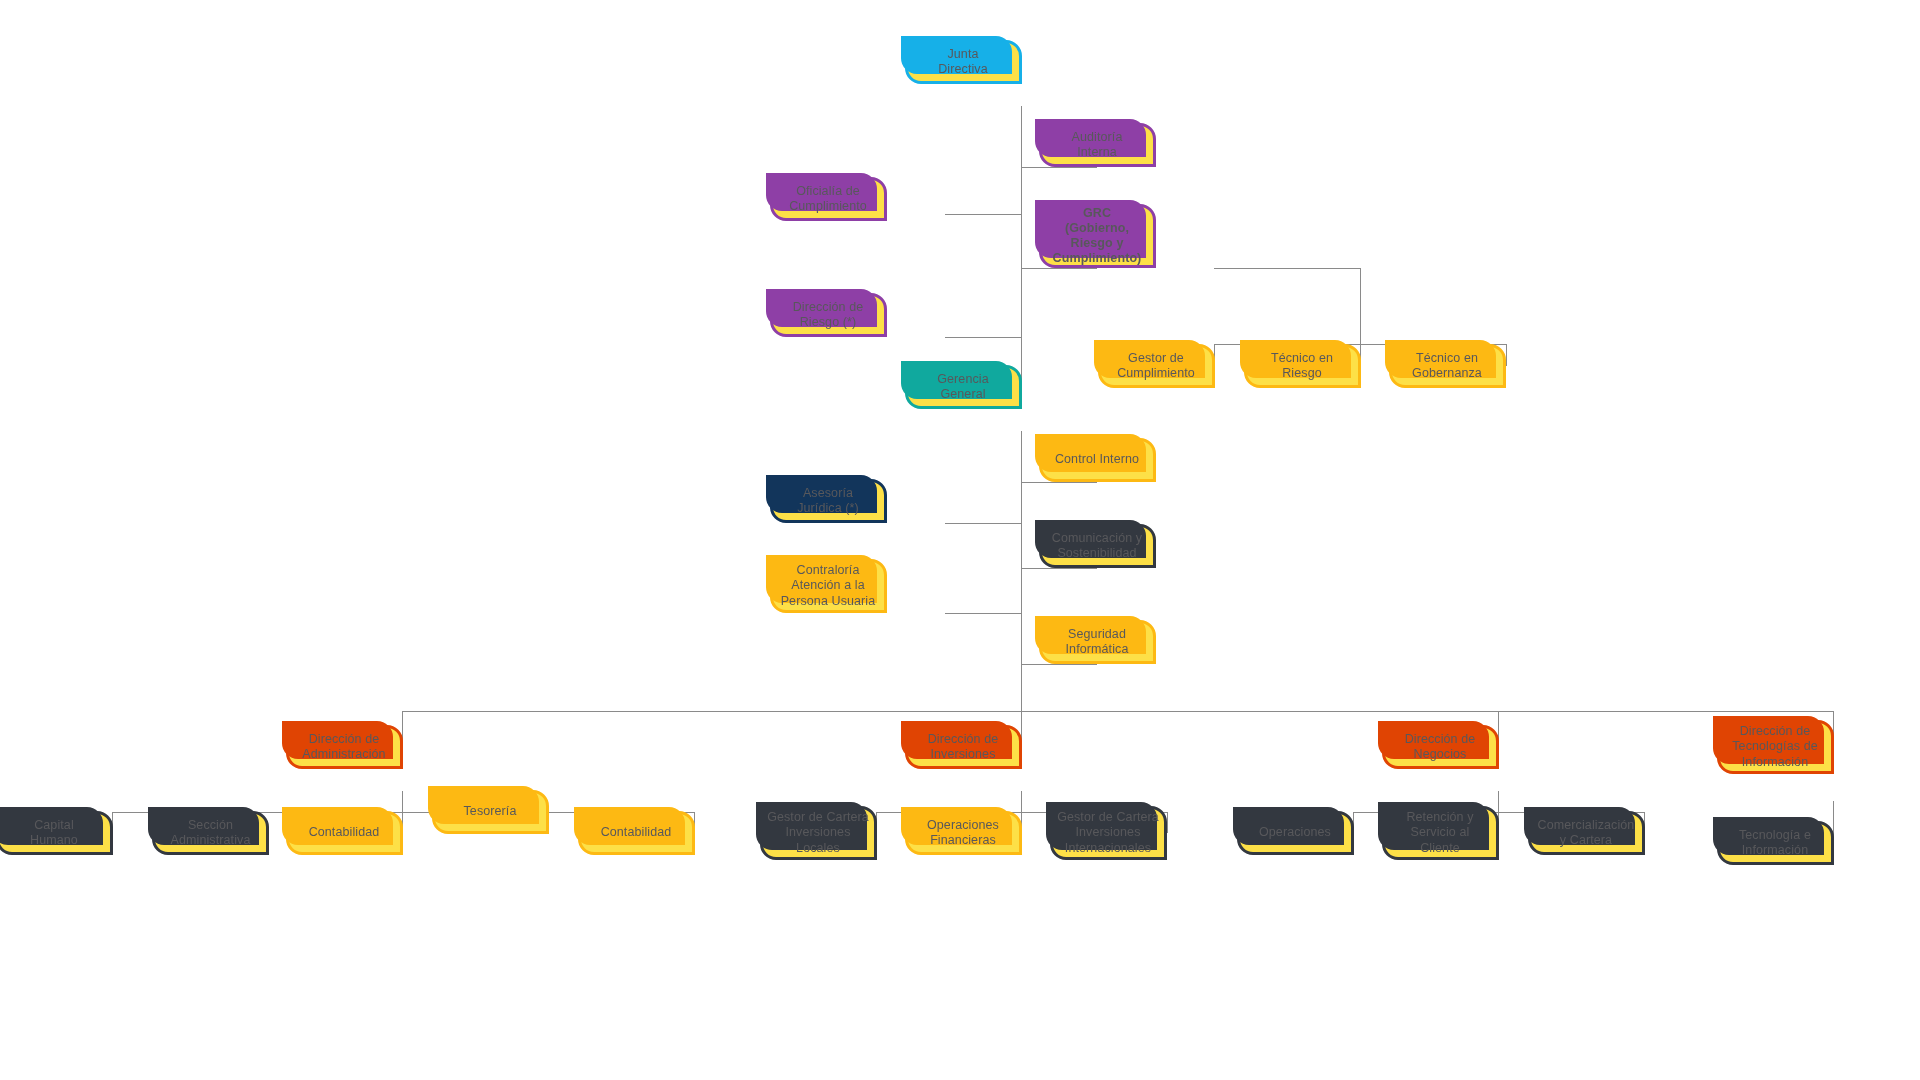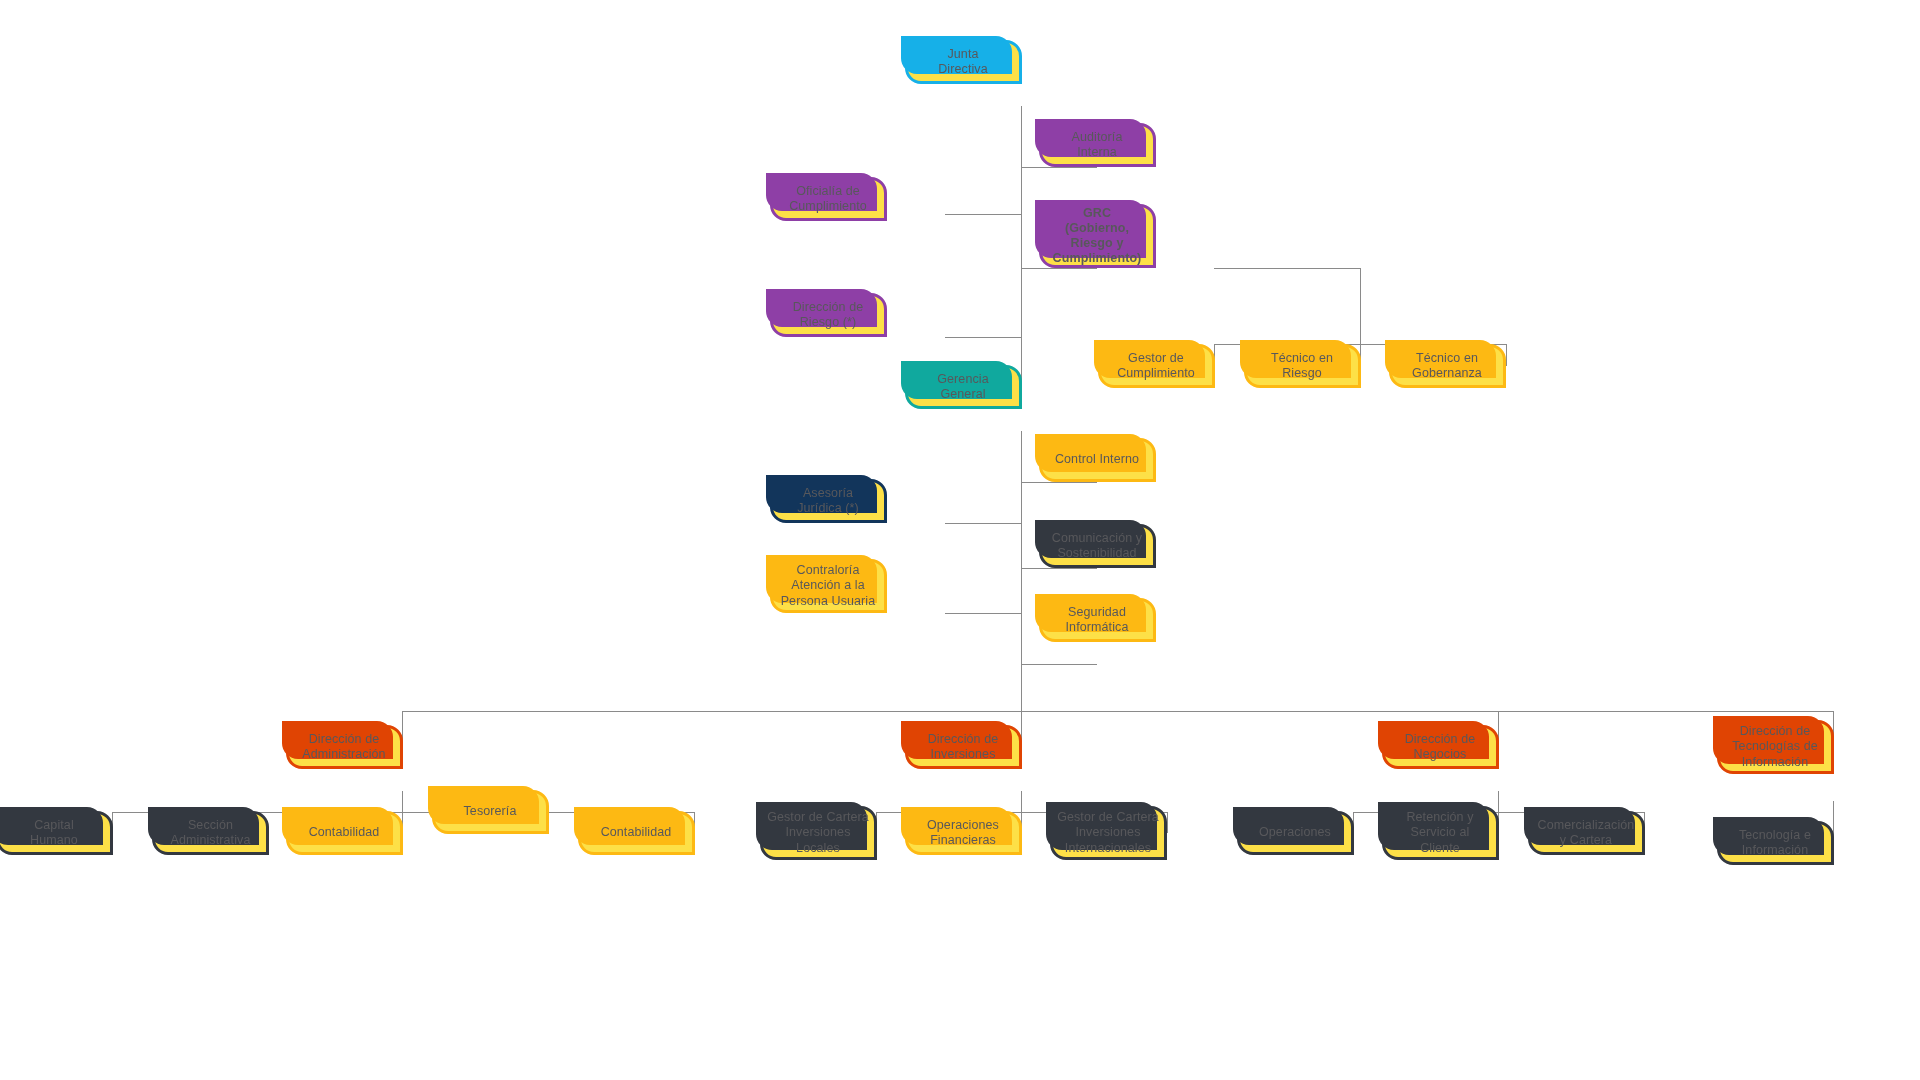--- a/index.html
+++ b/index.html
@@ -152,21 +152,21 @@
       </div>
       <div class="node c-area" style="left: 1038.5px; top: 524px; width: 117px; height: 44px;">
         <span>Comunicación y
 Sostenibilidad</span>
       </div>
       <div class="node c-encargado" style="left: 769.5px; top: 559px; width: 117px; height: 54px;">
         <span>Contraloría
 Atención a la
 Persona Usuaria</span>
       </div>
-      <div class="node c-encargado" style="left: 1038.5px; top: 598px; width: 117px; height: 44px; text-align: center;">
+      <div class="node c-encargado" style="left: 1038.5px; top: 620px; width: 117px; height: 44px; text-align: center;">
         <span>Seguridad
 Informática</span>
       </div>
       <div class="node c-direccion" style="left: 285.5px; top: 725px; width: 117px; height: 44px;">
         <span>Dirección de
 Administración</span>
       </div>
       <div class="node c-direccion" style="left: 904.5px; top: 725px; width: 117px; height: 44px;">
         <span>Dirección de
 Inversiones</span>

